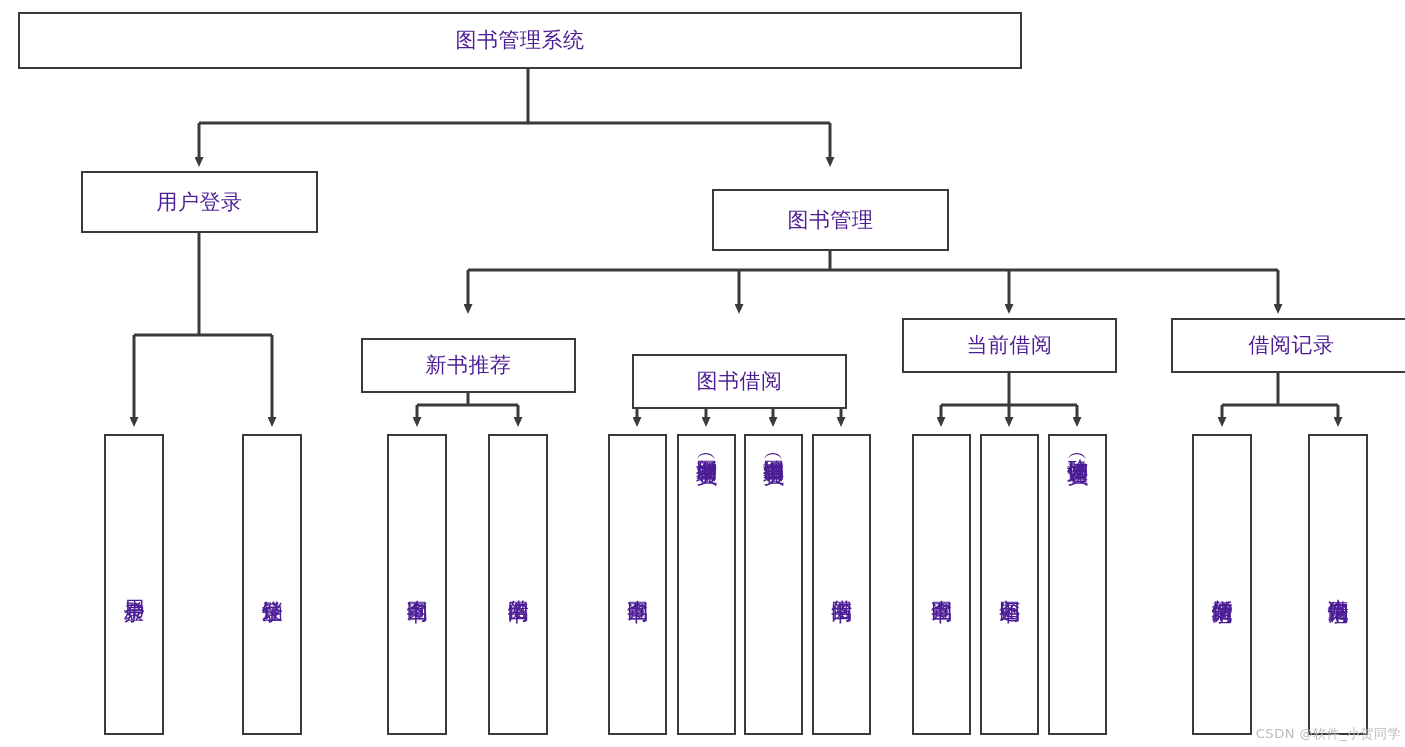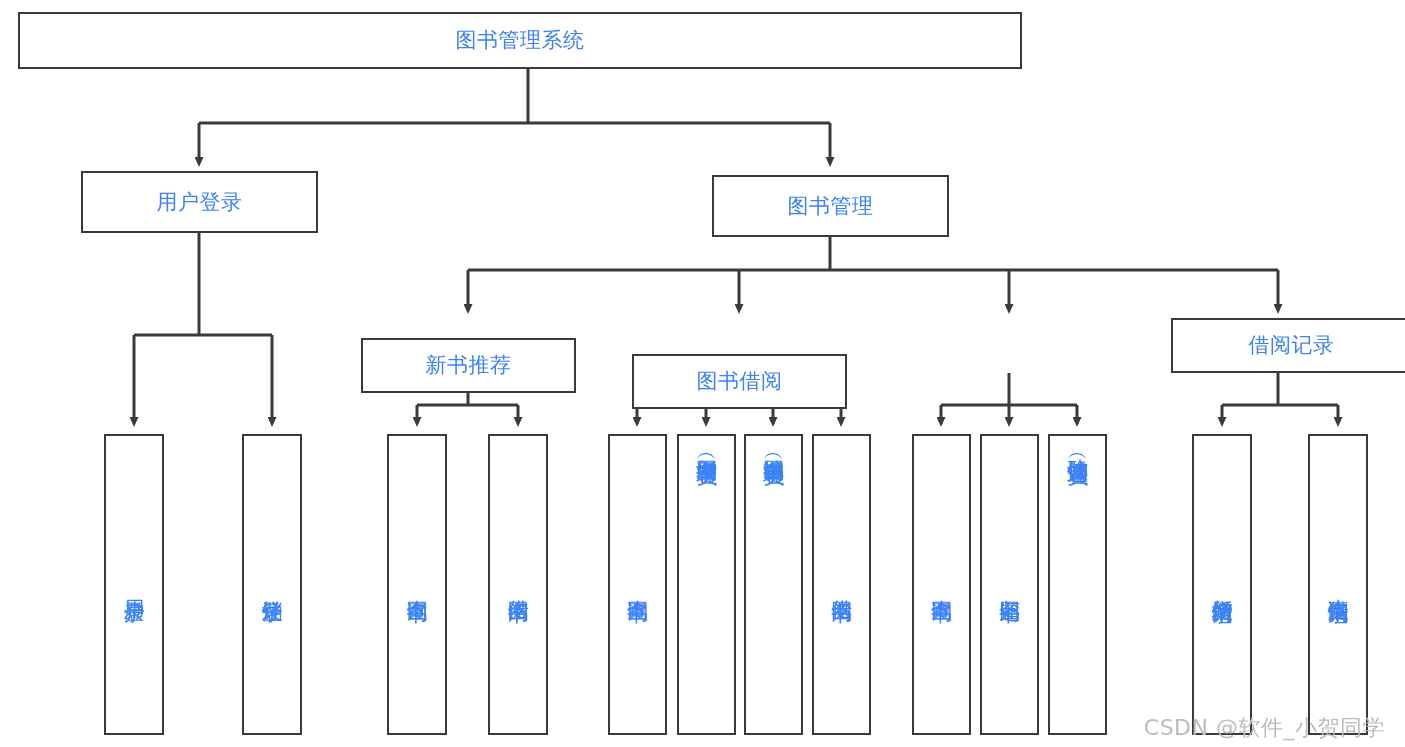--- a/index.html
+++ b/index.html
@@ -28,21 +28,21 @@
     position: absolute;
     box-sizing: border-box;
     border: 2px solid #3a3a3a;
     background: #ffffff;
     display: flex;
     align-items: center;
     justify-content: center;
     z-index: 3;
   }
   .node-label {
-    color: #3b82f6;
+    color: #4c1d95;
     font-size: 21px;
     line-height: 1.18;
     letter-spacing: 0.5px;
     white-space: nowrap;
     text-align: left;
   }
   .node.vertical {
     align-items: center;
     justify-content: center;
     padding: 4px 0;
@@ -57,23 +57,23 @@
     max-height: 100%;
   }
   .node.vertical.top-aligned {
     align-items: flex-start;
   }
   .node.vertical.top-aligned .node-label {
     margin-top: 2px;
   }
   #watermark {
     position: absolute;
-    right: 20px;
+    right: 4px;
     bottom: 4px;
-    font-size: 22px;
+    font-size: 13px;
     color: #bcbcbc;
     letter-spacing: 0.5px;
     z-index: 9;
     white-space: nowrap;
   }
 </style>
 </head>
 <body>
 
 <div id="diagram-root">
@@ -128,30 +128,33 @@
     </g>
   </svg>
 
   <div class="node" style="left:18px; top:12px; width:1004px; height:57px;">
     <span class="node-label">图书管理系统</span>
   </div>
 
   <div class="node" style="left:81px; top:171px; width:237px; height:62px;">
     <span class="node-label">用户登录</span>
   </div>
-  <div class="node" style="left:712px; top:175px; width:237px; height:62px;">
+  <div class="node" style="left:712px; top:189px; width:237px; height:62px;">
     <span class="node-label">图书管理</span>
   </div>
 
   <div class="node" style="left:361px; top:318px; width:215px; height:55px;margin-top:20px;">
     <span class="node-label">新书推荐</span>
   </div>
   <div class="node" style="left:632px; top:318px; width:215px; height:55px;margin-top:36px;">
     <span class="node-label">图书借阅</span>
   </div>
+  <div class="node" style="left:902px; top:318px; width:215px; height:55px;">
+    <span class="node-label">当前借阅</span>
+  </div>
   <div class="node" style="left:1171px; top:318px; width:241px; height:55px;">
     <span class="node-label">借阅记录</span>
   </div>
 
   <div class="node vertical" style="left:104px; top:434px; width:60px; height:301px;">
     <span class="node-label">用户登录</span>
   </div>
   <div class="node vertical" style="left:242px; top:434px; width:60px; height:301px;">
     <span class="node-label">注销登录</span>
   </div>

